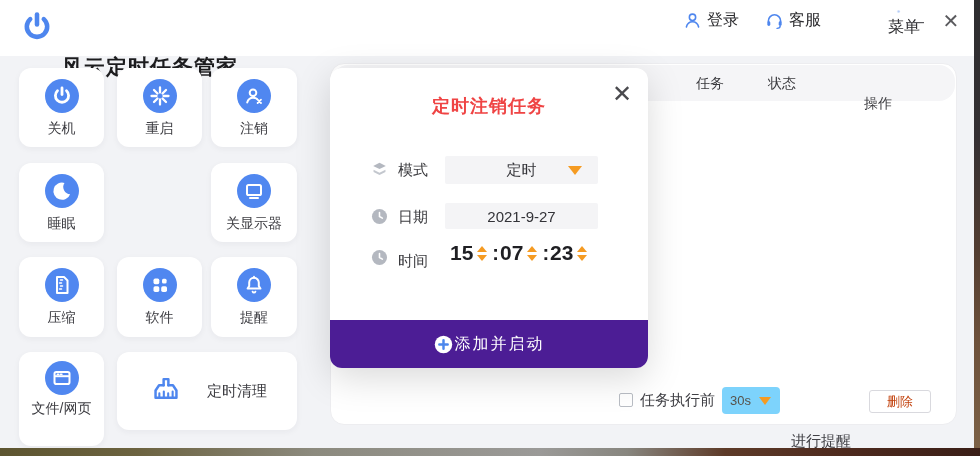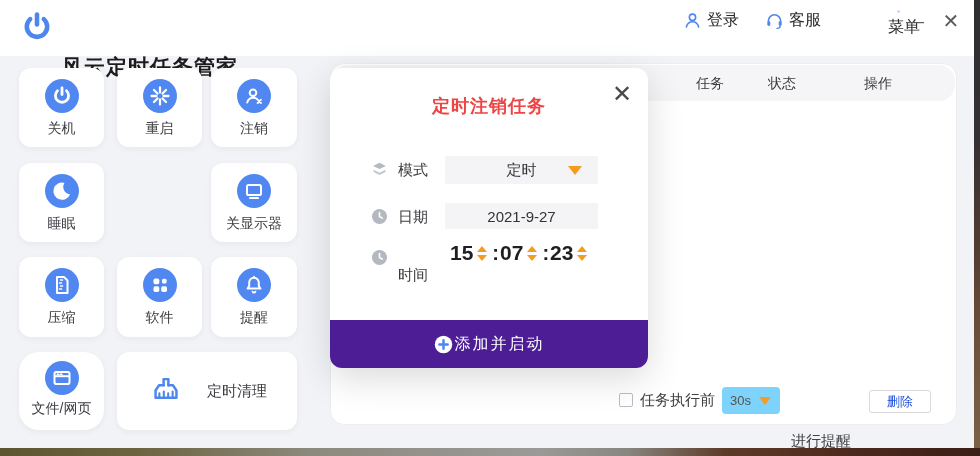--- a/index.html
+++ b/index.html
@@ -31,21 +31,21 @@
 
   
   .panel { position:absolute; left:330px; top:63px; width:627px; height:362px; background:#fff; border-radius:14px; border:1px solid #ededf0; }
   .panel-header { position:absolute; left:1px; top:1px; width:623px; height:36px; background:#f5f5f7; border-radius:16px; }
   .col-h { position:absolute; top:10px; transform:translateX(-50%); font-size:14px; color:#3a3a3e; }
   .p-footer-label { position:absolute; font-size:15px; color:#414146; }
   .checkbox { position:absolute; width:14px; height:14px; border:1px solid #b9bdc4; border-radius:2px; background:#fff; cursor:pointer; }
   .mini-select { position:absolute; height:27px; background:#7dd3fc; border-radius:4px; display:flex; align-items:center; padding:0 8px; gap:8px; cursor:pointer; }
   .mini-select .val { font-size:13px; color:#57524a; }
   .tri-dn-sm { width:0; height:0; border-left:6px solid transparent; border-right:6px solid transparent; border-top:8px solid #f59b22; }
-  .delete-btn { position:absolute; width:62px; height:23px; background:#fff; border:1px solid #d9d9de; border-radius:3px; font-size:13px; color:#1d4ed8; display:flex; align-items:center; justify-content:center; cursor:pointer; }
+  .delete-btn { position:absolute; width:62px; height:23px; background:#fff; border:1px solid #d9d9de; border-radius:3px; font-size:13px; color:#c2410c; display:flex; align-items:center; justify-content:center; cursor:pointer; }
 
   
   .dialog { position:absolute; left:330px; top:68px; width:318px; height:300px; background:#fff; border-radius:12px; box-shadow:0 10px 36px rgba(0,0,0,0.15); }
   .dlg-title { position:absolute; left:0; top:26px; width:100%; text-align:center; font-size:18px; font-weight:bold; color:#ef4444; letter-spacing:1px; }
   .dlg-close { position:absolute; right:12px; top:12px; width:28px; height:28px; display:flex; align-items:center; justify-content:center; font-size:24px; font-weight:300; color:#4a4a4e; cursor:pointer; }
   .dlg-icon { position:absolute; left:40px; width:19px; height:19px; }
   .dlg-label { position:absolute; left:68px; font-size:15px; color:#3a3a3e; }
   .dlg-box { position:absolute; left:115px; width:153px; background:#f4f4f6; border-radius:2px; display:flex; align-items:center; justify-content:center; }
   .dlg-box .val { font-size:15px; color:#333338; }
   .tri-dn { position:absolute; right:16px; width:0; height:0; border-left:7px solid transparent; border-right:7px solid transparent; border-top:9px solid #f59b22; }
@@ -181,21 +181,21 @@
     <div class="icon-circle">
       <svg viewBox="0 0 24 24">
           <path d="M12 4.8a4.8 4.8 0 0 1 4.8 4.8v3.4l1.6 2.6H5.6l1.6-2.6V9.6A4.8 4.8 0 0 1 12 4.8z" fill="none" stroke="#fff" stroke-width="2" stroke-linejoin="round"></path>
           <path d="M10.6 18.6a1.5 1.5 0 0 0 2.8 0" fill="none" stroke="#fff" stroke-width="1.8" stroke-linecap="round"></path>
           <path d="M12 4.8V3.6" stroke="#fff" stroke-width="1.8" stroke-linecap="round"></path>
         </svg>
     </div>
     <div class="card-label">提醒</div>
   </div>
 
-  <div class="card" style="left:19px;top:352px;width:85px;height:78px;border-radius:20px;">
+  <div class="card" style="left:19px;top:352px;width:85px;height:94px;">
     <div class="icon-circle" style="margin-top:9px;margin-bottom:5px;">
       <svg viewBox="0 0 24 24">
           <rect x="4.5" y="6" width="15" height="12" rx="1.8" fill="none" stroke="#fff" stroke-width="2"></rect>
           <path d="M4.5 10.2h15" stroke="#fff" stroke-width="2"></path>
           <path d="M7.2 8.2h1.6M10.4 8.2h1.6" stroke="#fff" stroke-width="1.4" stroke-linecap="round"></path>
         </svg>
     </div>
     <div class="card-label">文件/网页</div>
   </div>
 
@@ -207,21 +207,21 @@
         <path d="M13 22.5V27M17.7 20.5V27M22.3 22.5V27M27 20.5V27" stroke-width="2.2"></path>
       </g>
     </svg>
     <div class="card-label">定时清理</div>
   </div>
 
   <div class="panel">
     <div class="panel-header">
       <div class="col-h" style="left:378px;">任务</div>
       <div class="col-h" style="left:450px;">状态</div>
-      <div class="col-h" style="left:546px;">操作</div>
+      <div class="col-h" style="left:546px;margin-top:20px;">操作</div>
     </div>
 
     <div class="checkbox" style="left:288px;top:329px;"></div>
     <div class="p-footer-label" style="left:309px;top:327px;">任务执行前</div>
 
     <div class="mini-select" style="left:391px;top:323px;width:58px;">
       <span class="val">30s</span>
       <span class="tri-dn-sm"></span>
     </div>
 
@@ -250,21 +250,21 @@
     </svg>
     <div class="dlg-label" style="top:140px;">日期</div>
     <div class="dlg-box" style="top:135px;height:26px;">
       <span class="val">2021-9-27</span>
     </div>
 
     <svg class="dlg-icon" style="top:180px;" viewBox="0 0 24 24">
       <circle cx="12" cy="12" r="9.5" fill="#b4b8c0"></circle>
       <path d="M12 7v5l3.6 2" fill="none" stroke="#fff" stroke-width="2" stroke-linecap="round"></path>
     </svg>
-    <div class="dlg-label" style="top:198px;">时间</div>
+    <div class="dlg-label" style="top:184px;">时间</div>
     <div class="time-row">
       <span class="t-num">15</span>
       <span class="spinner">
           <span class="sp-up"></span>
           <span class="sp-dn"></span>
         </span>
       <span class="t-colon">:</span>
       <span class="t-num">07</span>
       <span class="spinner">
           <span class="sp-up"></span>

